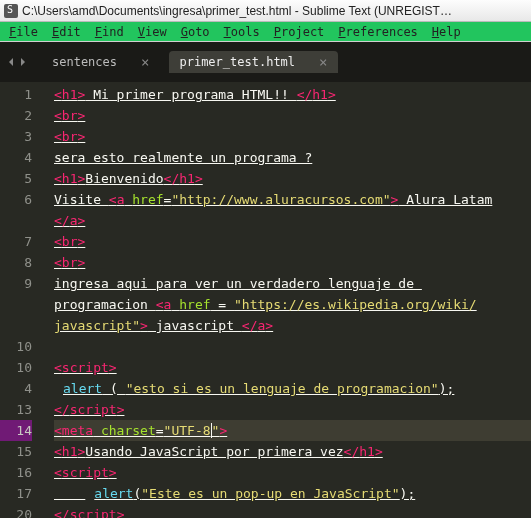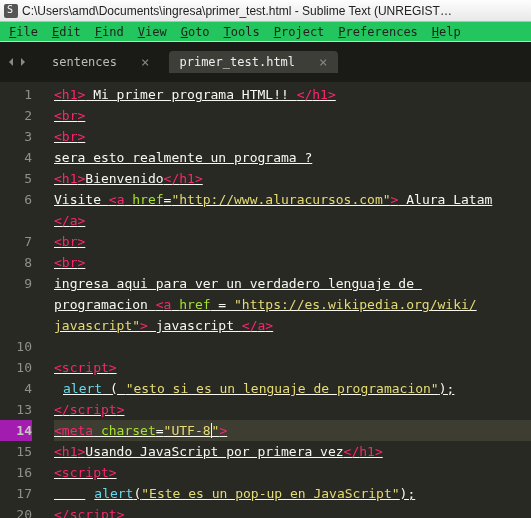--- a/index.html
+++ b/index.html
@@ -13,21 +13,21 @@
 .menubar span u { text-decoration: underline; }
 .tabbar { height: 40px; background: #1a1a17; display: flex; align-items: center; padding-left: 2px; }
 .nav-arrows { display: flex; gap: 2px; padding: 0 4px; }
 .nav-arrows svg { fill: #888; }
 .tab { display: flex; align-items: center; height: 22px; padding: 0 10px; color: #bbb; font-family: "Segoe UI", Tahoma, sans-serif; font-size: 12px; margin-left: 10px; border-radius: 4px 4px 0 0; position: relative; }
 .tab.active { background: #3e3e38; color: #eee; justify-content: center; }
 .tab .close { margin-left: 24px; font-size: 14px; color: #888; }
 .editor { display: flex; height: calc(518px - 22px - 20px - 26px); font-size: 13px; line-height: 21px; }
 .gutter { width: 40px; text-align: right; color: #8f908a; padding: 2px 8px 0 0; background: #282923; user-select: none; }
 .gutter .ln { height: 21px; }
-.gutter .ln.hl { background: #a21caf; color: #c8c8c2; font-weight: bold; }
+.gutter .ln.hl { background: #701a75; color: #c8c8c2; }
 .code { flex: 1; padding: 2px 0 0 14px; color: #f8f8f2; white-space: pre; text-decoration: underline; }
 .code .row { height: 21px; }
 .code .row.hl { background: #3e3d32; }
 .t-tag { color: #f92672; }
 .t-attr { color: #a6e22e; }
 .t-str { color: #e6db74; }
 .t-fn { color: #66d9ef; margin-left: 9px; }
 .t-txt { color: #f8f8f2; }
 .cursor { display:inline-block; width:1px; height:15px; background:#f8f8f2; vertical-align:middle; margin-top:-2px;}
 </style>

